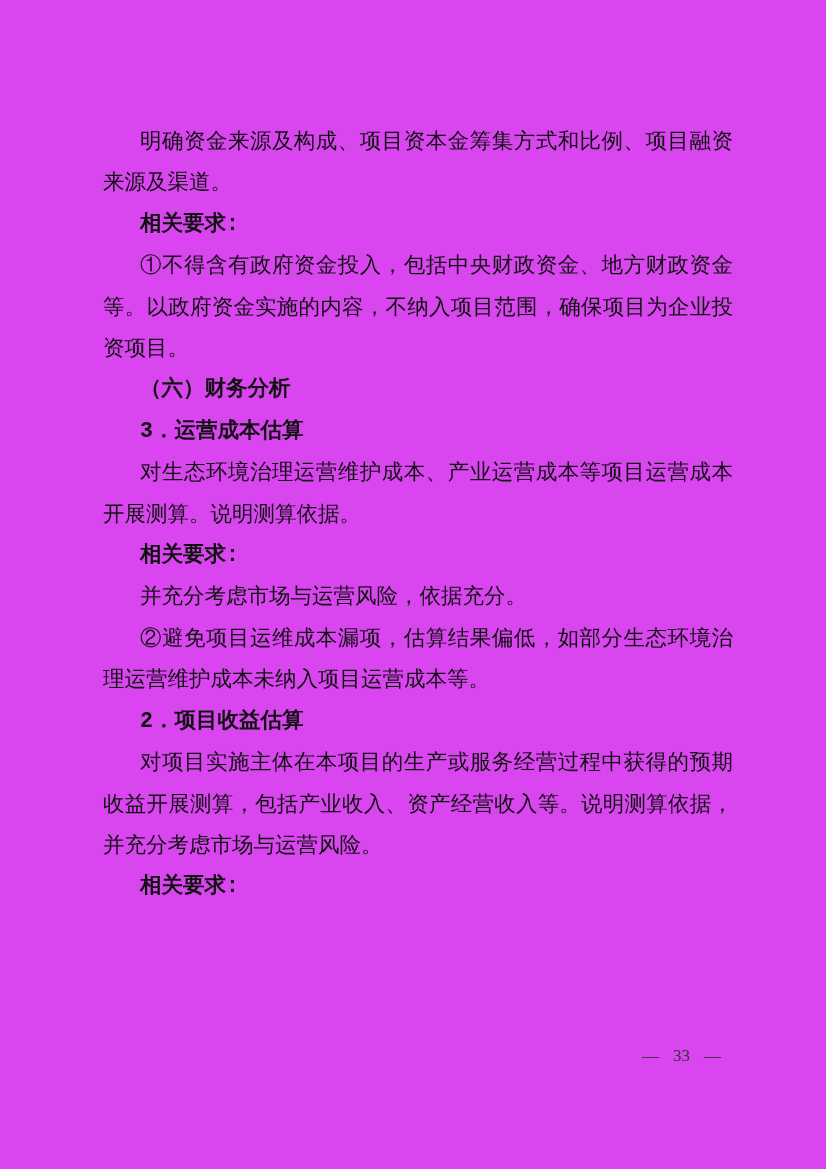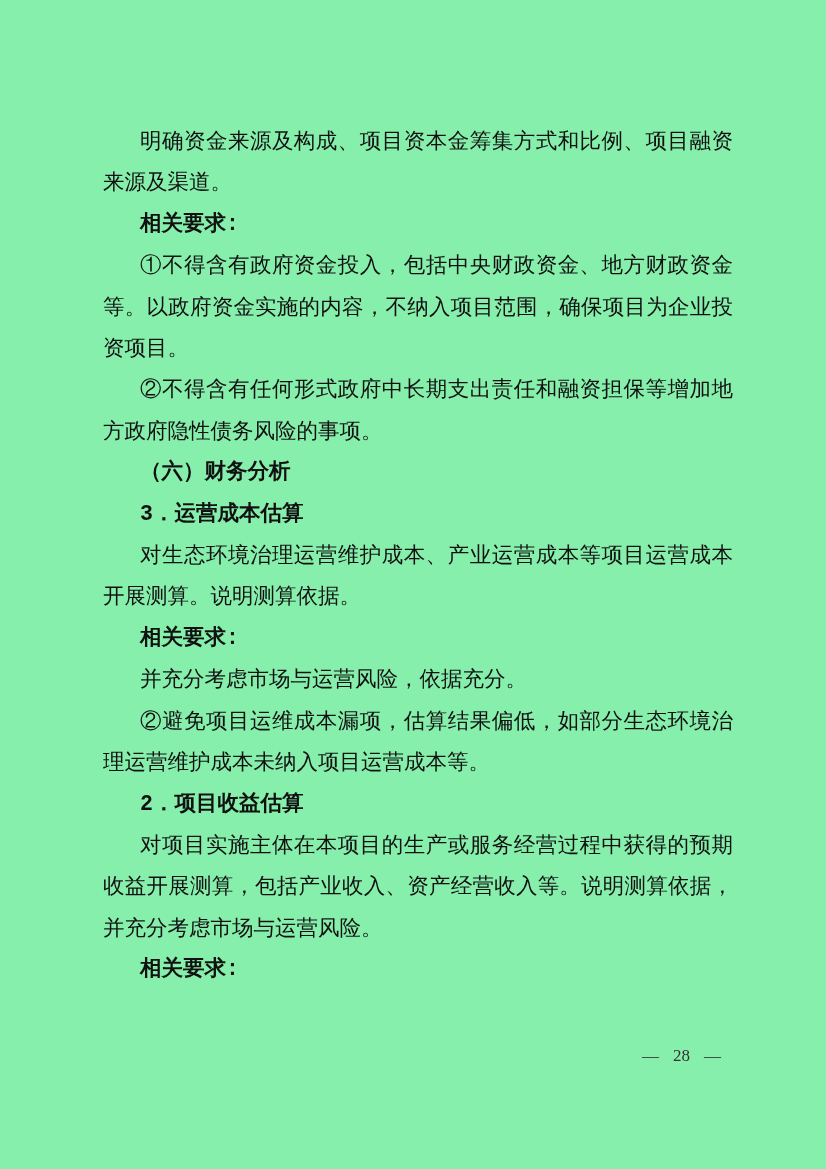--- a/index.html
+++ b/index.html
@@ -4,21 +4,21 @@
 <style>
   html, body {
     margin: 0;
     padding: 0;
     background: #ffffff;
   }
   .page {
     position: relative;
     width: 826px;
     height: 1169px;
-    background: #86efac;
+    background: #d946ef;
     color: #111111;
     font-family: "Liberation Serif", "DejaVu Serif", serif;
     overflow: hidden;
   }
   .content {
     position: absolute;
     top: 121px;
     left: 103px;
     width: 630px;
   }
@@ -51,31 +51,30 @@
 </style>
 </head>
 <body>
 
 <div class="page">
 
   <div class="content">
     <p>明确资金来源及构成、项目资本金筹集方式和比例、项目融资来源及渠道。</p>
     <p class="heading">相关要求:</p>
     <p>①不得含有政府资金投入，包括中央财政资金、地方财政资金等。以政府资金实施的内容，不纳入项目范围，确保项目为企业投资项目。</p>
-    <p>②不得含有任何形式政府中长期支出责任和融资担保等增加地方政府隐性债务风险的事项。</p>
     <p class="heading">（六）财务分析</p>
     <p class="heading">3．运营成本估算</p>
     <p>对生态环境治理运营维护成本、产业运营成本等项目运营成本开展测算。说明测算依据。</p>
     <p class="heading">相关要求:</p>
     <p>并充分考虑市场与运营风险，依据充分。</p>
     <p>②避免项目运维成本漏项，估算结果偏低，如部分生态环境治理运营维护成本未纳入项目运营成本等。</p>
     <p class="heading">2．项目收益估算</p>
     <p>对项目实施主体在本项目的生产或服务经营过程中获得的预期收益开展测算，包括产业收入、资产经营收入等。说明测算依据，并充分考虑市场与运营风险。</p>
     <p class="heading">相关要求:</p>
   </div>
 
   <div class="footer">
     <span>—</span>
-    <span>28</span>
+    <span>33</span>
     <span>—</span>
   </div>
 
 </div>
 
 </body></html>

